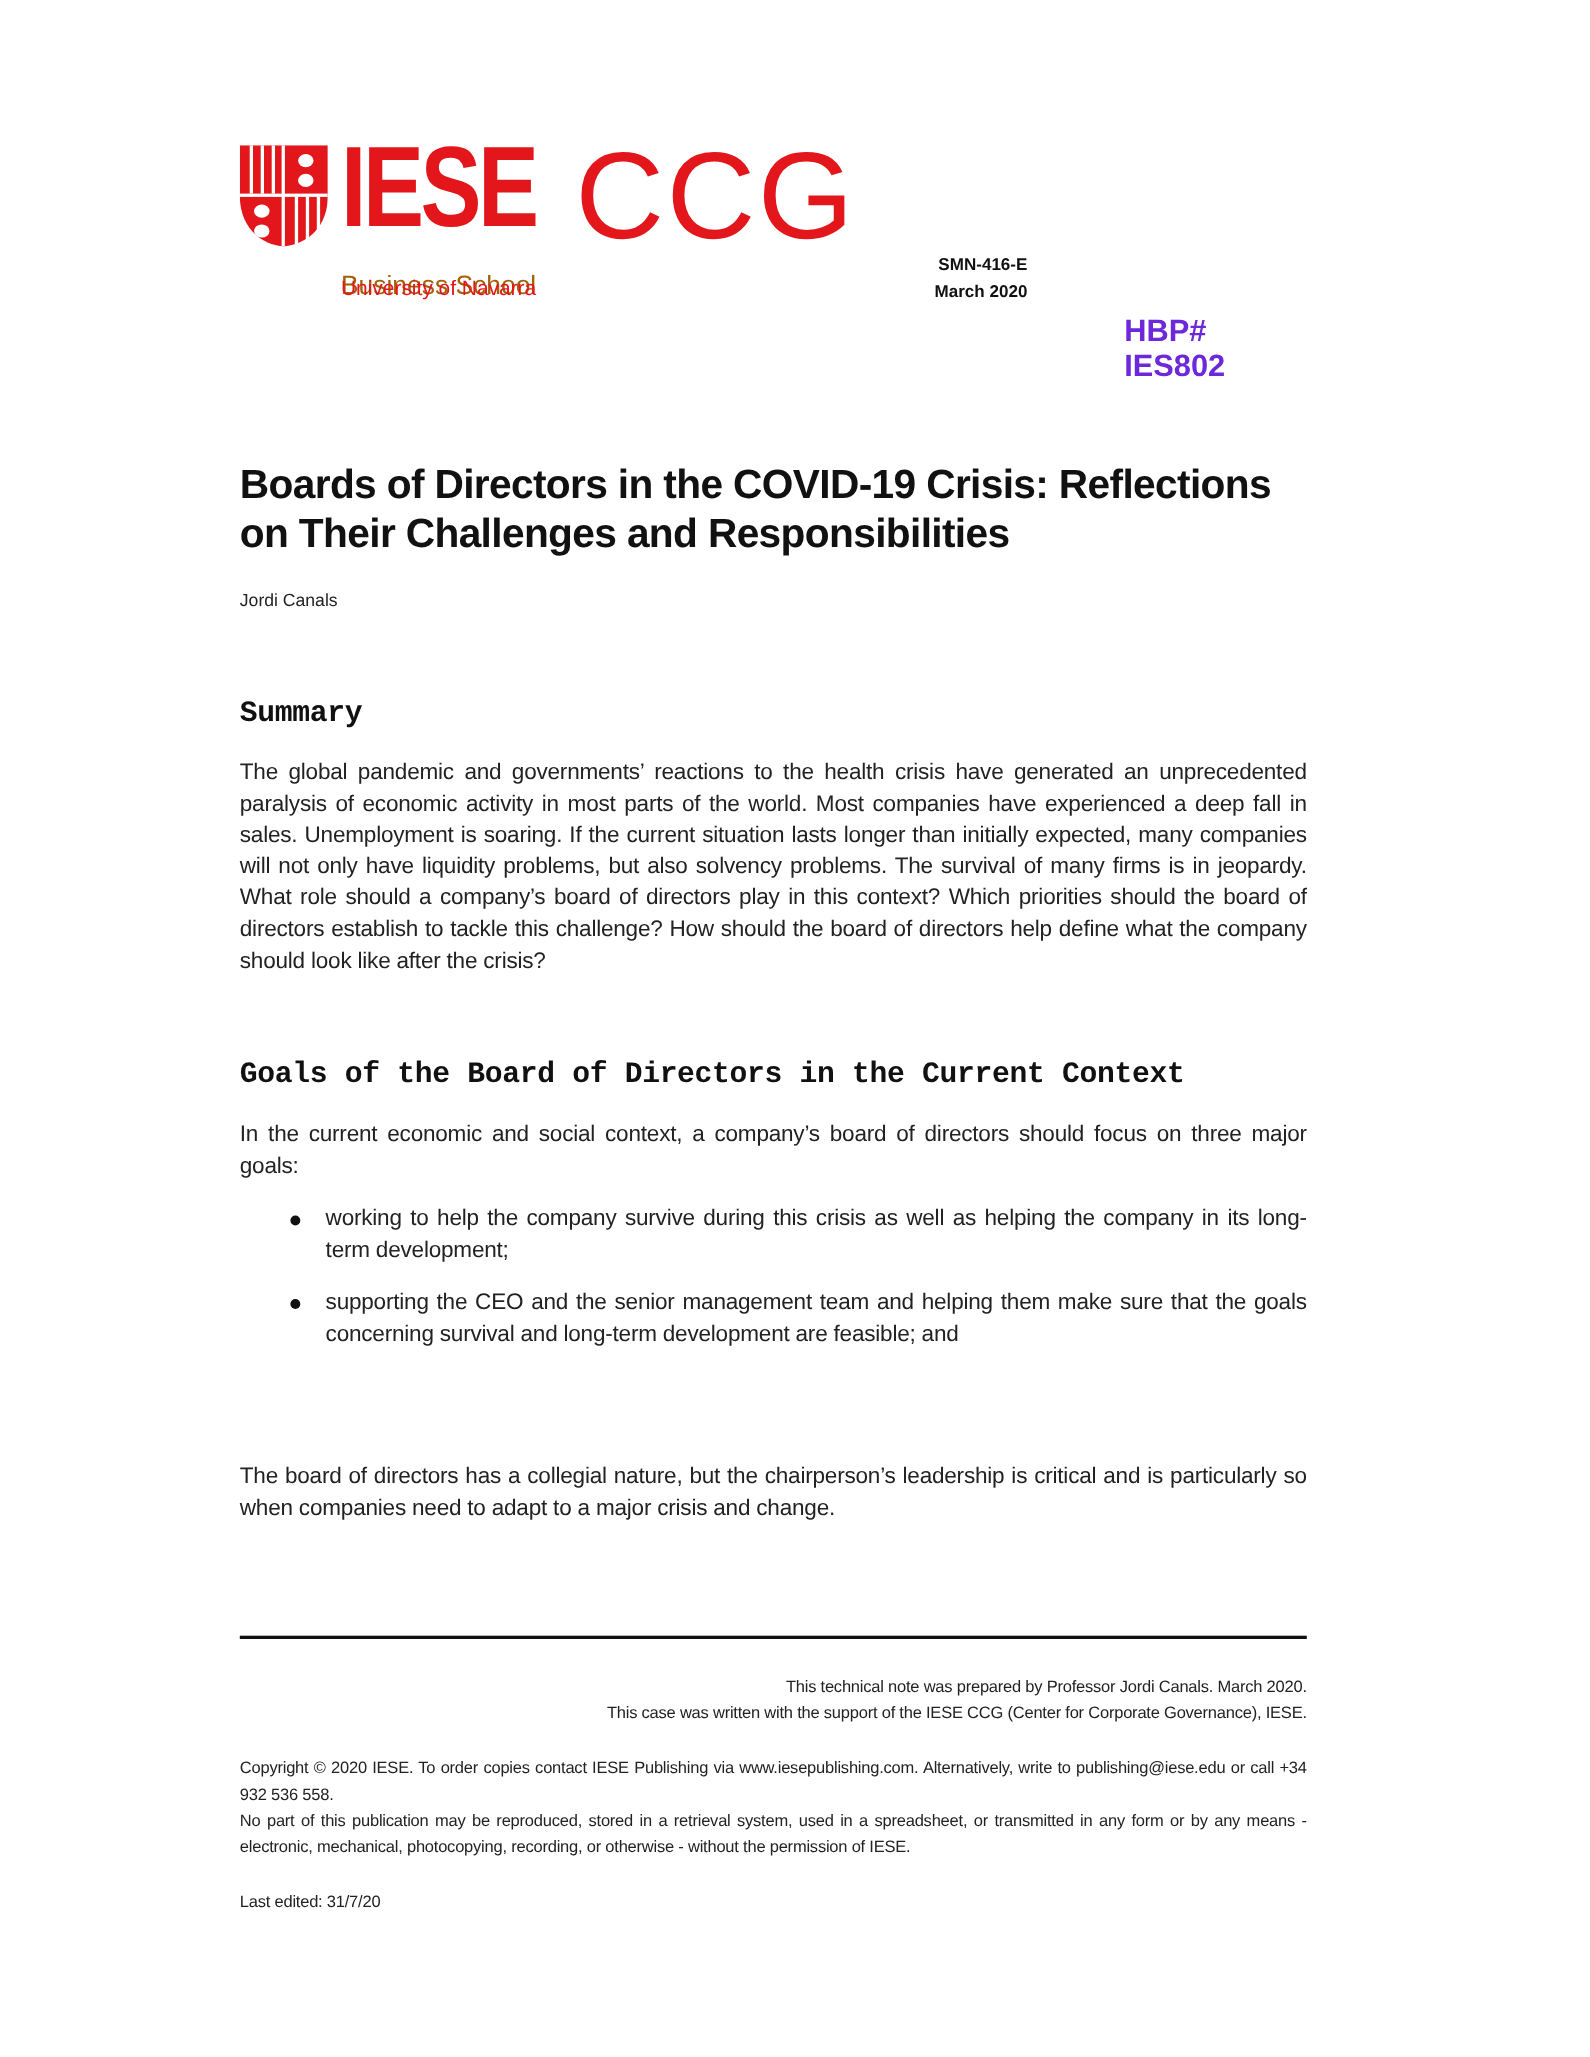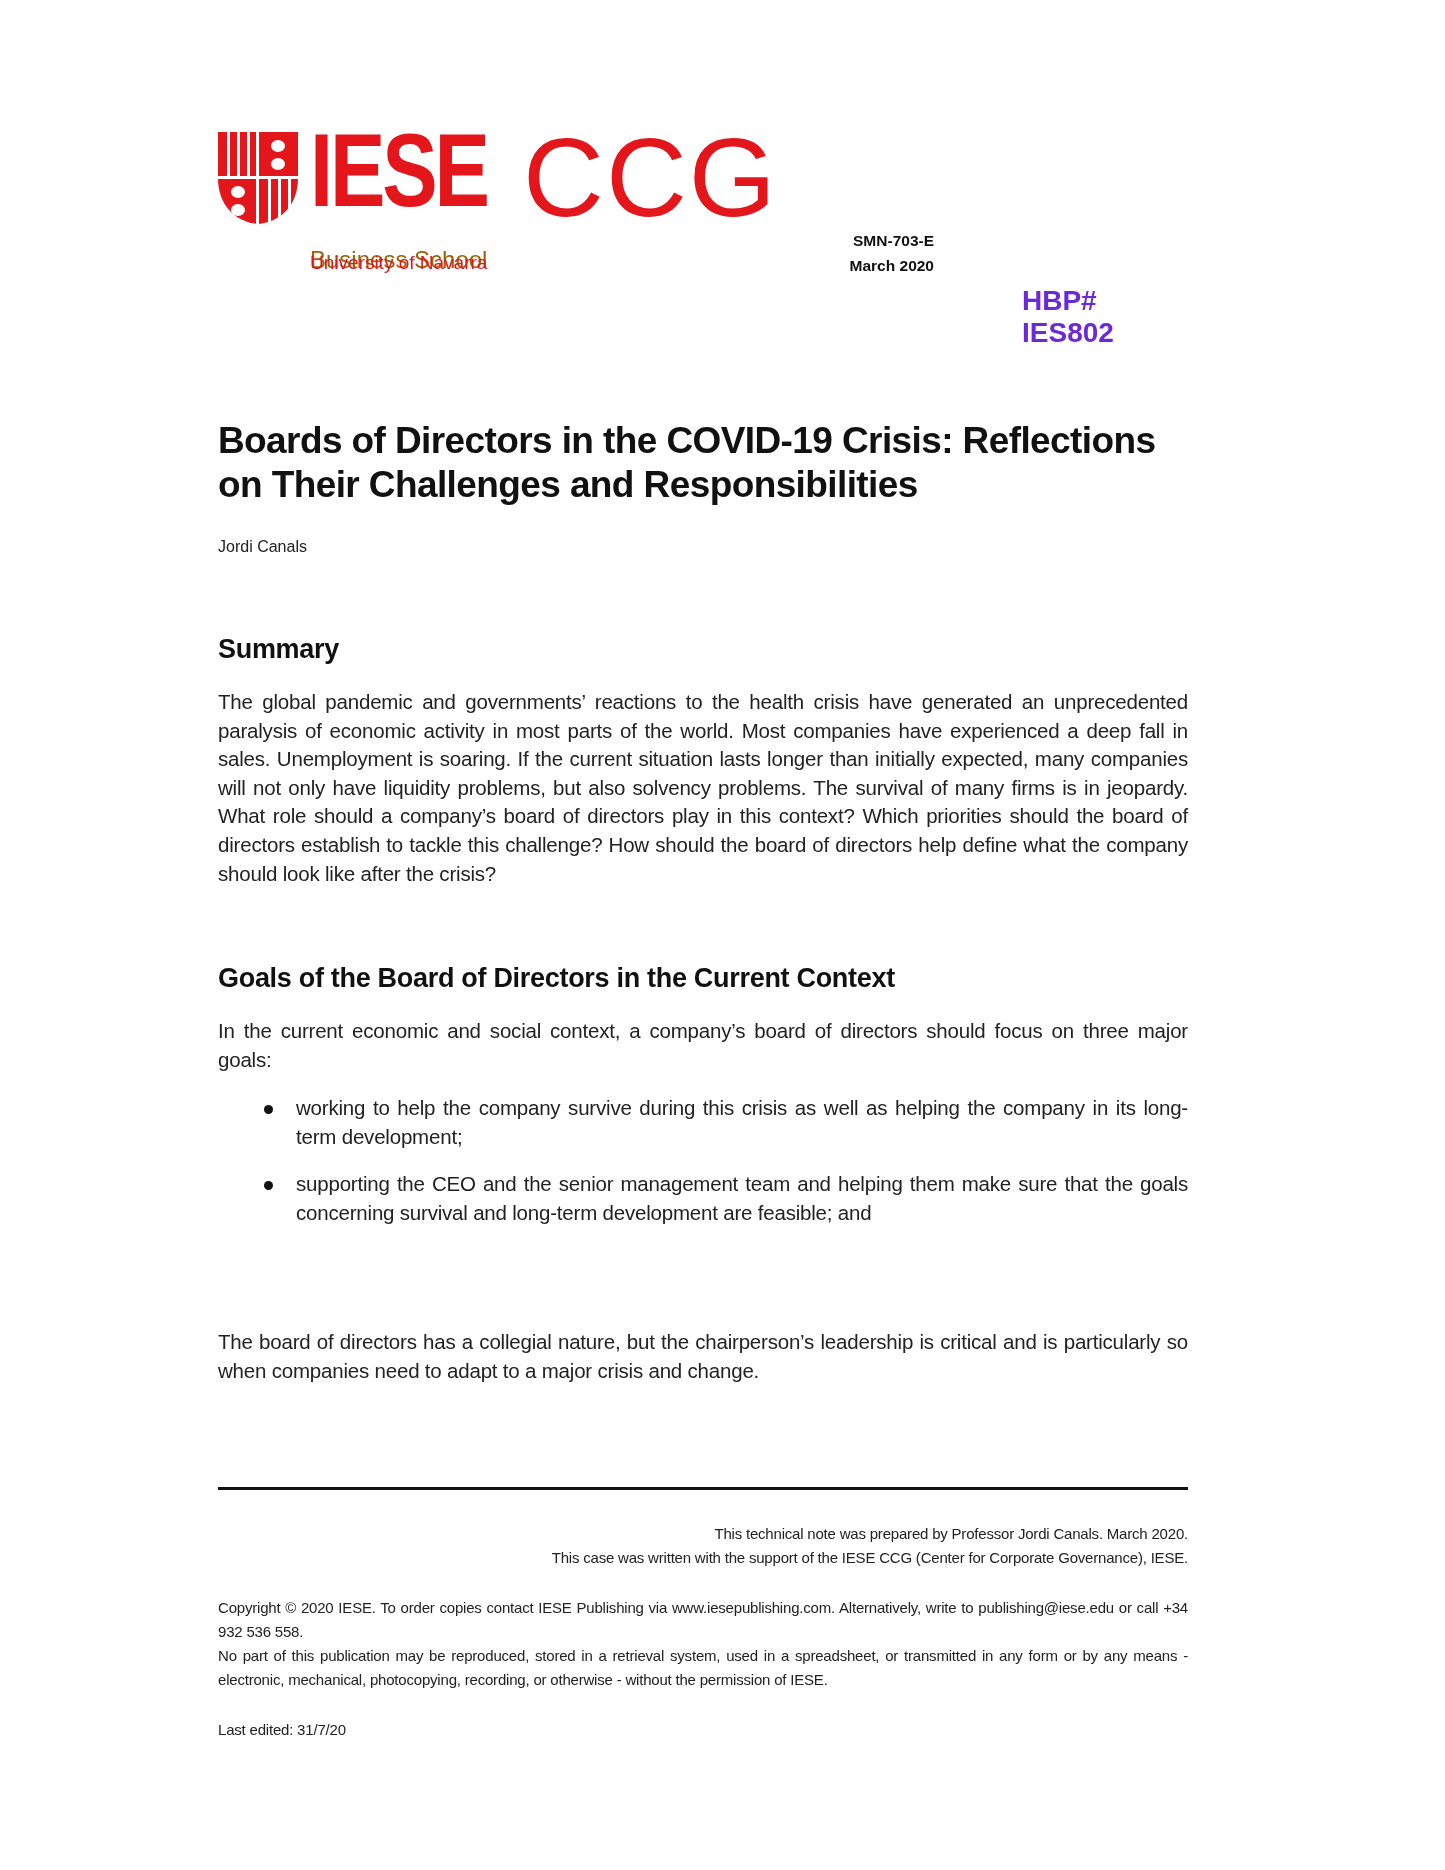--- a/index.html
+++ b/index.html
@@ -15,21 +15,21 @@
   .un { position: absolute; left: 92px; top: 121px; font-size: 19px; color: #e3171b; line-height: 1; }
 
   
   .meta { position: absolute; right: 245px; top: 228px; text-align: right; font-family: "Liberation Sans", sans-serif; font-weight: bold; font-size: 15.5px; line-height: 25px; color: #111; }
   .hbp { position: absolute; left: 1022px; top: 285px; font-family: "Liberation Sans", sans-serif; font-weight: bold; font-size: 28px; color: #6d28d9; }
 
   
   .title { position: absolute; left: 218px; top: 388px; width: 1000px; font-family: "Liberation Sans", sans-serif; font-weight: bold; font-size: 37px; line-height: 44px; color: #111; letter-spacing: -0.6px; margin-top: 31px; }
   .author { position: absolute; left: 218px; top: 538px; font-size: 16px; color: #222; }
 
-  .h2 { position: absolute; left: 218px; font-family: Liberation Sans, sans-serif; font-weight: bold; font-size: 27px; color: #111; letter-spacing: -0.3px; }
+  .h2 { position: absolute; left: 218px; font-family: Liberation Mono, monospace; font-weight: bold; font-size: 27px; color: #111; letter-spacing: -0.3px; }
   .h2.summary { top: 634px; }
   .h2.goals { top: 963px; }
 
   .para { position: absolute; left: 218px; width: 970px; font-size: 20.5px; line-height: 28.6px; color: #222; text-align: justify; letter-spacing: -0.2px; }
   .para.summary { top: 688px; }
   .para.intro { top: 1017px; }
   .para.closing { top: 1328px; }
 
   .bullets { position: absolute; left: 264px; top: 1094px; width: 924px; margin: 0; padding: 0; list-style: none; }
   .bullets li { position: relative; padding-left: 32px; font-size: 20.5px; line-height: 28.6px; color: #222; text-align: justify; margin-bottom: 19px; letter-spacing: -0.2px; }
@@ -66,21 +66,21 @@
       <ellipse cx="20" cy="60" rx="7" ry="6" fill="#fff"></ellipse>
       <ellipse cx="20" cy="78" rx="7" ry="6" fill="#fff"></ellipse>
     </svg>
     <div class="iese">IESE</div>
     <div class="ccg">CCG</div>
     <div class="bs">Business School</div>
     <div class="un">University of Navarra</div>
   </div>
 
   <div class="meta">
-    <div>SMN-703-E</div>
+    <div>SMN-416-E</div>
     <div>March 2020</div>
   </div>
   <div class="hbp">HBP# IES802</div>
 
   <div class="title">
     <div>Boards of Directors in the COVID-19 Crisis: Reflections</div>
     <div>on Their Challenges and Responsibilities</div>
   </div>
 
   <div class="author">Jordi Canals</div>

